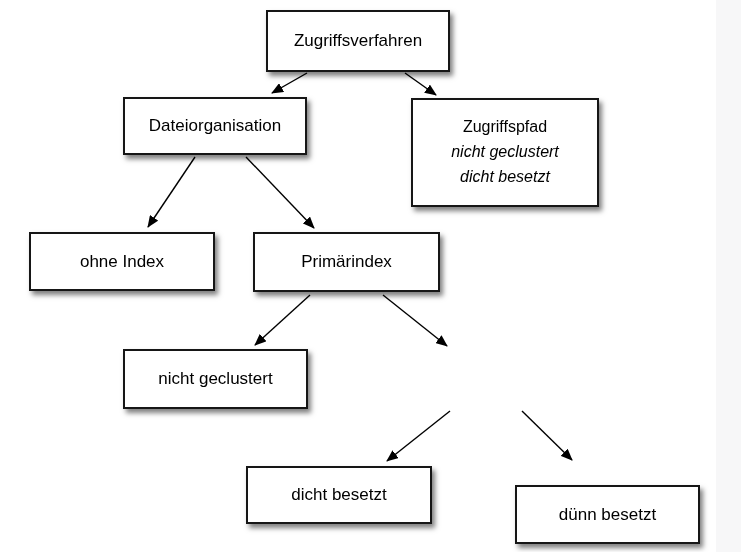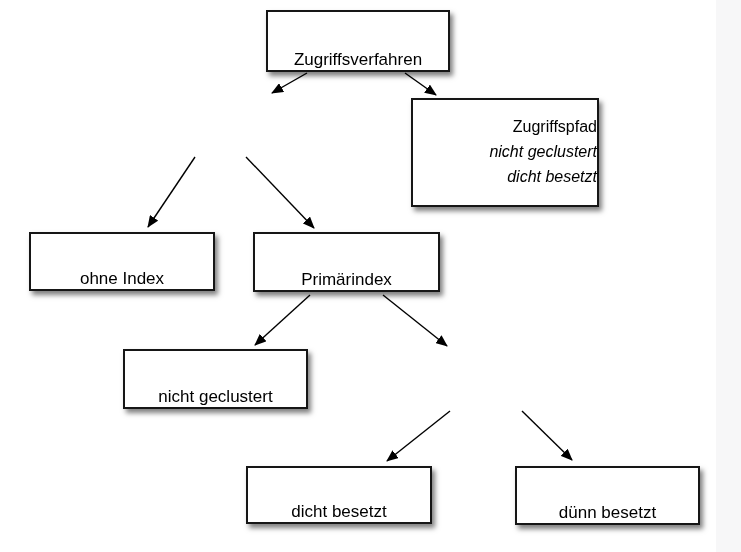--- a/index.html
+++ b/index.html
@@ -18,21 +18,21 @@
     position:absolute;left:0;top:0;width:741px;height:552px;
     pointer-events:none;
   }
   .node{
     position:absolute;
     box-sizing:border-box;
     background:#ffffff;
     border:2px solid #161616;
     box-shadow:3px 4px 5px rgba(0,0,0,0.5);
     display:flex;
-    align-items:flex-end;
+    align-items:center;
     justify-content:center;
     text-align:center;
     font-size:17px;
     color:#000000;
   }
   .node.multi{
     flex-direction:column;
     font-size:16px;
     line-height:1.55;
   }
@@ -58,20 +58,23 @@
     <line x1="310" y1="295" x2="255" y2="345" stroke="#000" stroke-width="1.4" marker-end="url(#arrowhead)"></line>
     <line x1="383" y1="295" x2="447" y2="346" stroke="#000" stroke-width="1.4" marker-end="url(#arrowhead)"></line>
     <line x1="450" y1="411" x2="387" y2="461" stroke="#000" stroke-width="1.4" marker-end="url(#arrowhead)"></line>
     <line x1="522" y1="411" x2="572" y2="460" stroke="#000" stroke-width="1.4" marker-end="url(#arrowhead)"></line>
   </svg>
 
   <div class="node" style="left:266px;top:10px;width:184px;height:62px">
     <span>Zugriffsverfahren</span>
   </div>
 
+  <div class="node" style="left:123px;top:97px;width:184px;height:58px">
+    <span>Dateiorganisation</span>
+  </div>
 
   <div class="node multi" style="left:411px;top:98px;width:188px;height:109px">
     <div>Zugriffspfad</div>
     <div class="it">nicht geclustert</div>
     <div class="it">dicht besetzt</div>
   </div>
 
   <div class="node" style="left:29px;top:232px;width:186px;height:59px">
     <span>ohne Index</span>
   </div>
@@ -82,17 +85,17 @@
 
   <div class="node" style="left:123px;top:349px;width:185px;height:60px">
     <span>nicht geclustert</span>
   </div>
 
 
   <div class="node" style="left:246px;top:466px;width:186px;height:58px">
     <span>dicht besetzt</span>
   </div>
 
-  <div class="node" style="left:515px;top:466px;width:185px;height:59px">
+  <div class="node" style="left:515px;top:485px;width:185px;height:59px">
     <span>dünn besetzt</span>
   </div>
 
 </div>
 
 </body></html>

